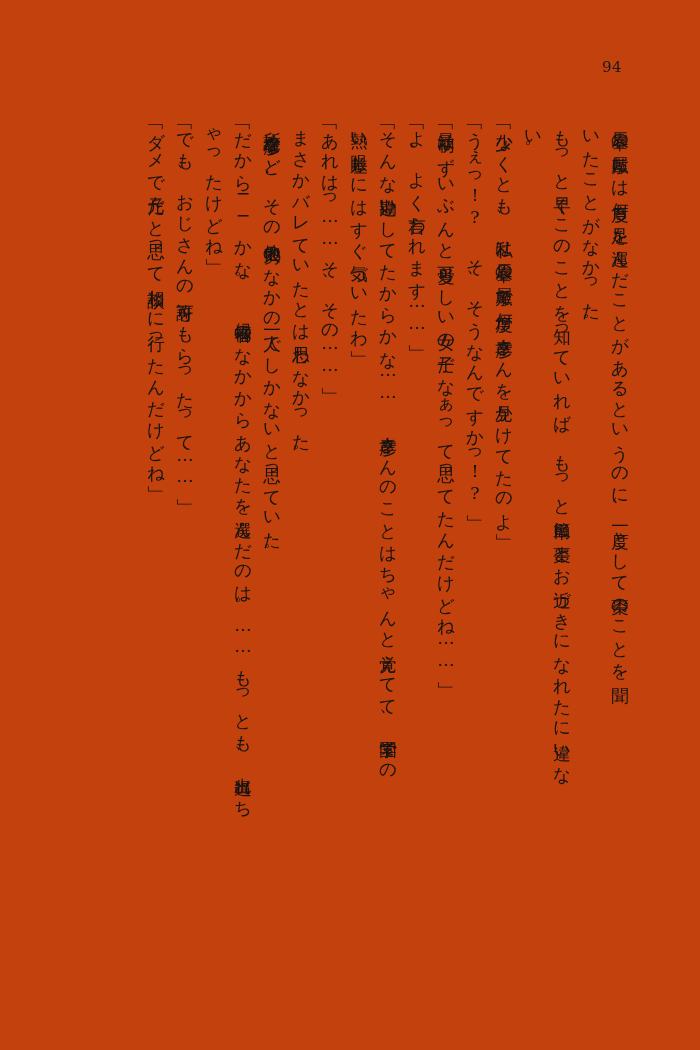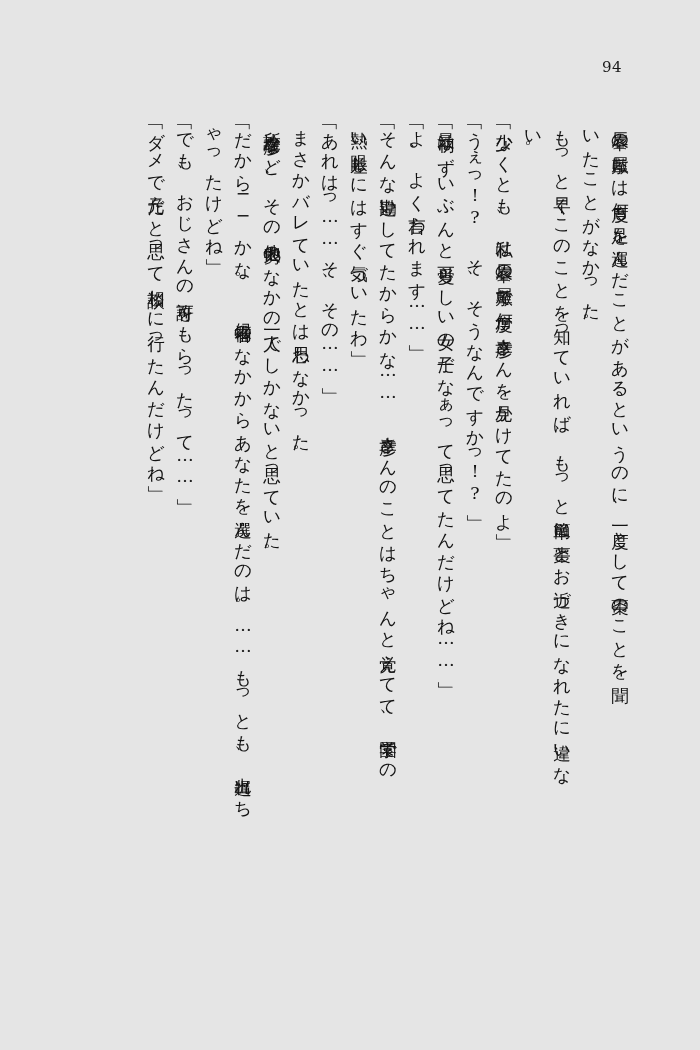--- a/index.html
+++ b/index.html
@@ -11,21 +11,21 @@
     width: 700px;
     height: 1050px;
     overflow: hidden;
     font-family: "DejaVu Serif", "Liberation Serif", serif;
     color: #111111;
   }
   .page {
     position: relative;
     width: 700px;
     height: 1050px;
-    background: #e5e5e5;
+    background: #c2410c;
     box-sizing: border-box;
   }
   .page-number {
     position: absolute;
     top: 58px;
     right: 78px;
     font-size: 15px;
     letter-spacing: 0.5px;
     color: #1a1a1a;
     font-family: "DejaVu Serif", "Liberation Serif", serif;

